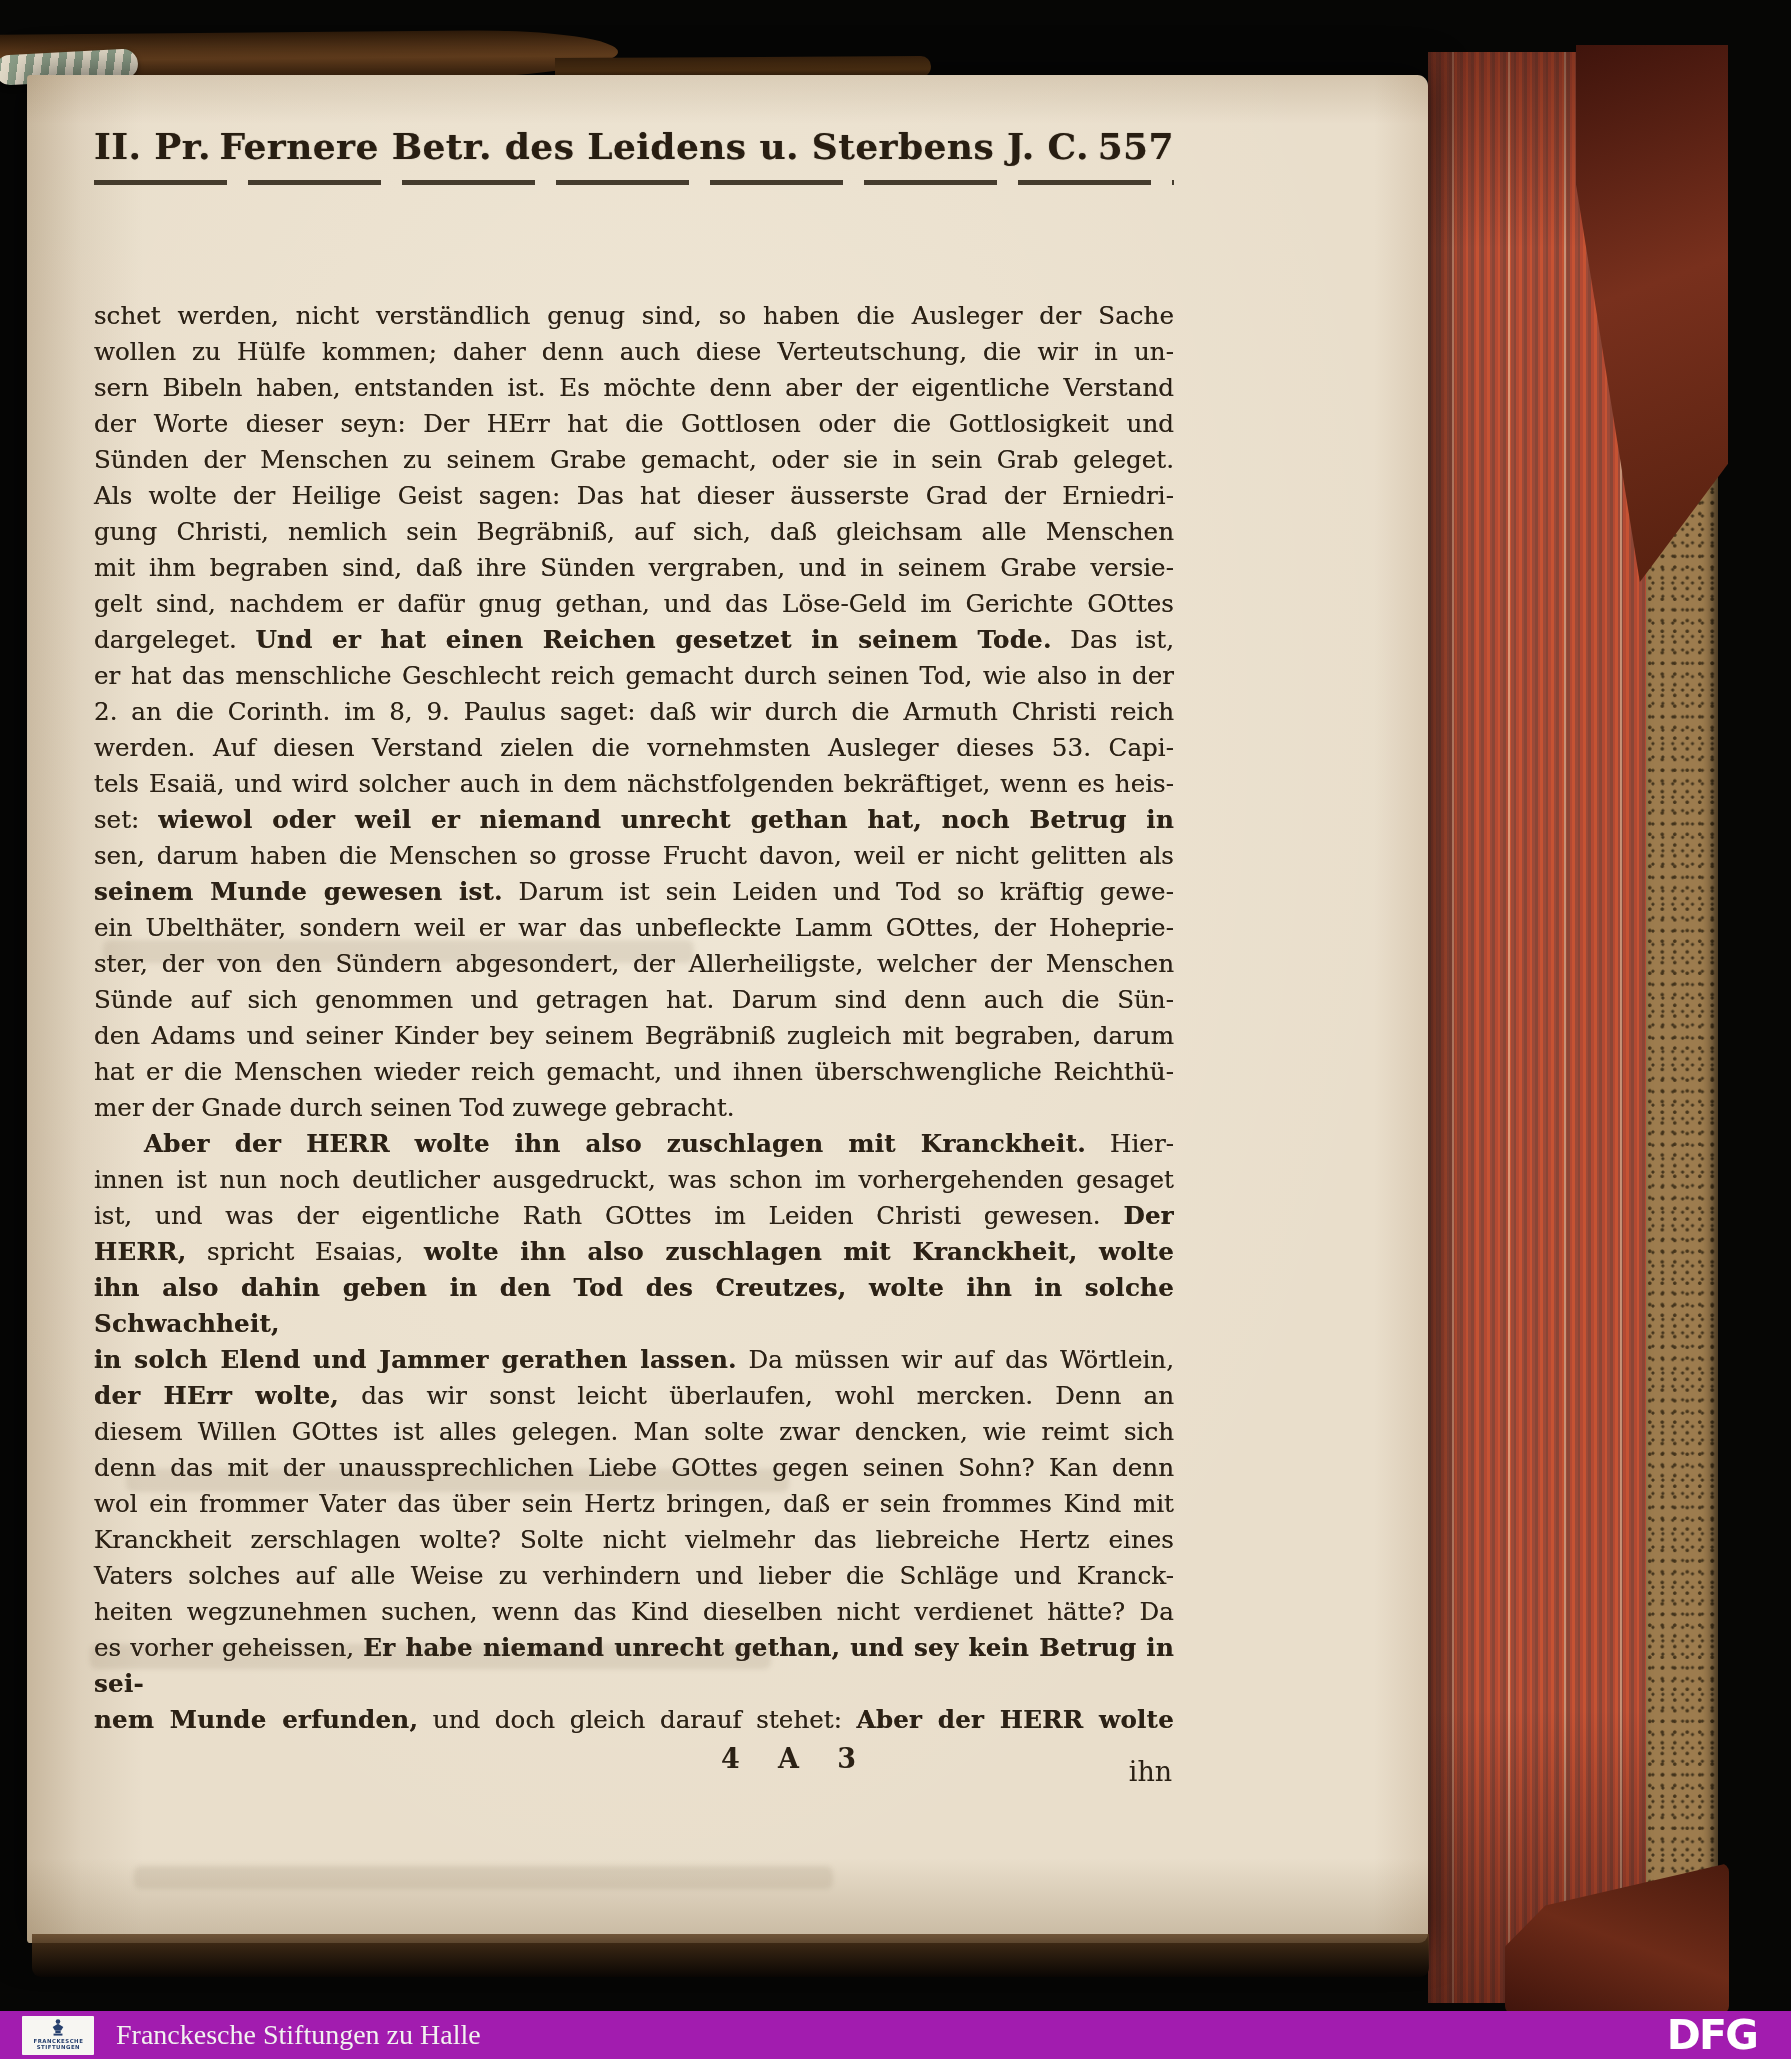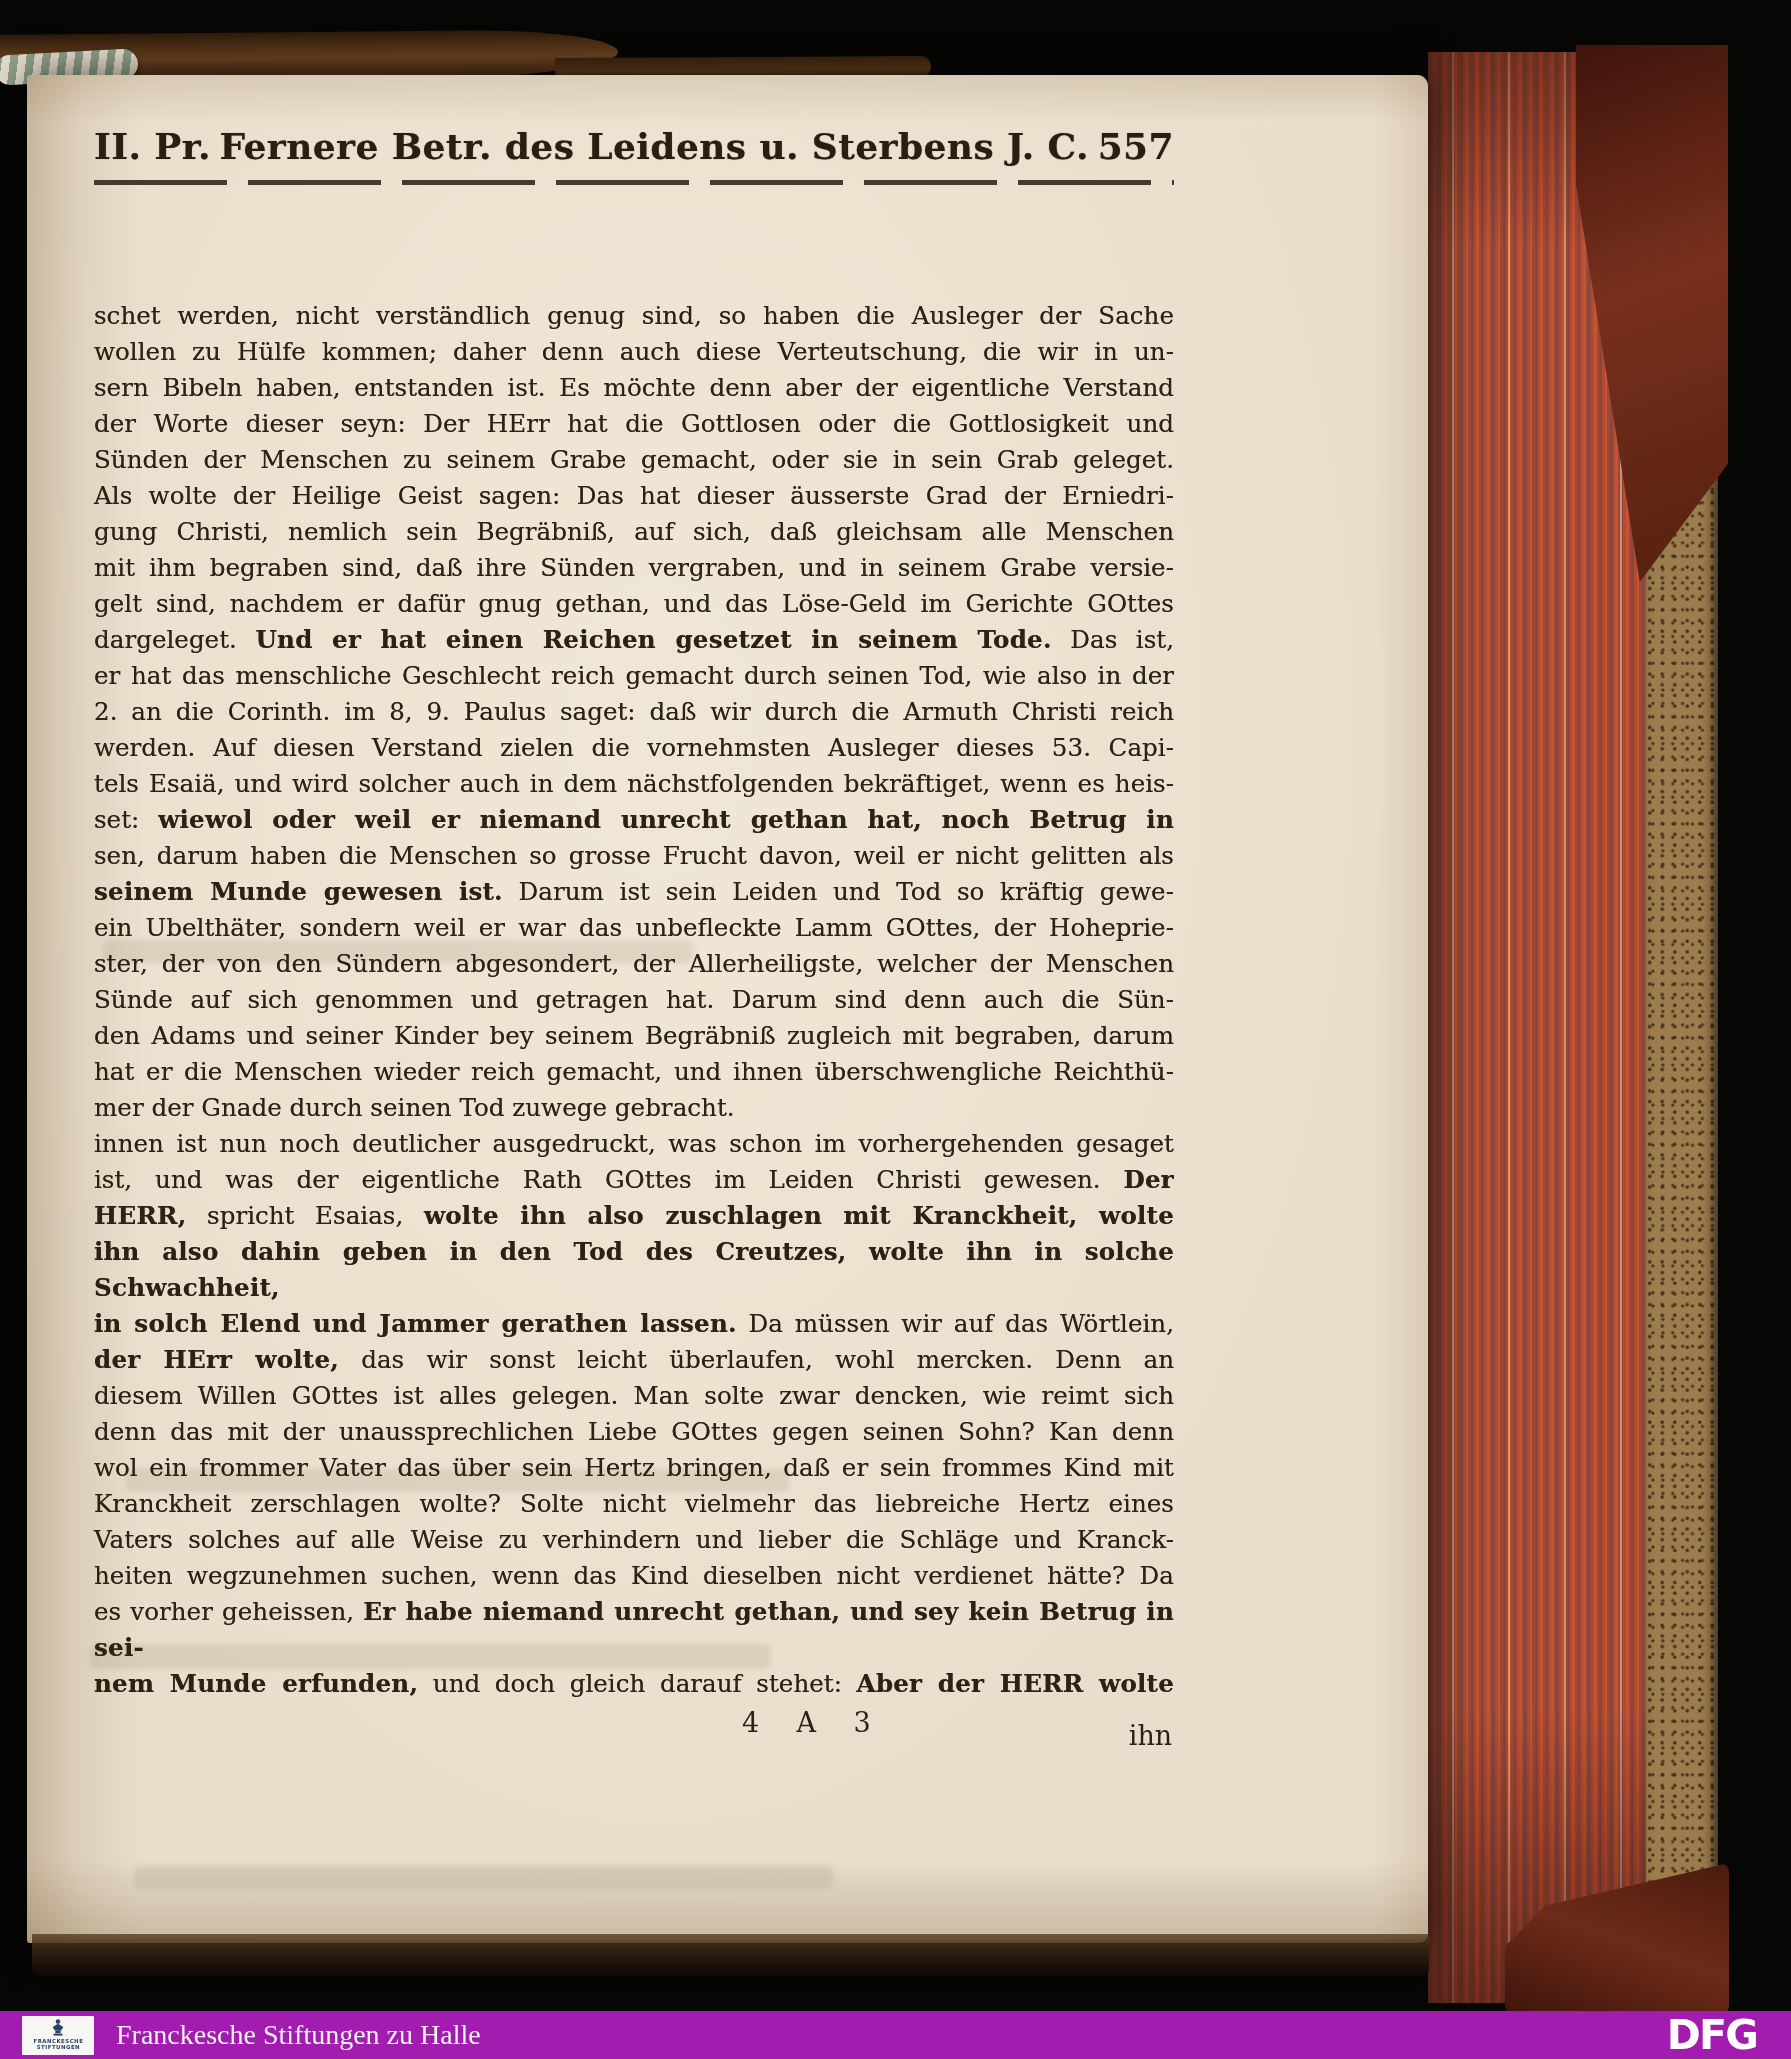--- a/index.html
+++ b/index.html
@@ -114,21 +114,21 @@
     font-size: 24.6px; line-height: 36px;
     color: #2b2115;
     text-shadow: 0 0 0.5px rgba(43,33,21,0.65);
   }
   .line { text-align: justify; text-align-last: justify; }
   .line.nojust { text-align: center; text-align-last: left; }
   .line.indent { text-indent: 50px; }
   .line .em { font-weight: bold; letter-spacing: 0.2px; }
 
   .sigrow { position: relative; margin-top: 5.4px; height: 43px; font-size: 27px; }
-  .signature { position: absolute; left: 648px; font-weight: normal; word-spacing: 18px; letter-spacing: 5.4px; }
+  .signature { position: absolute; left: 627px; font-weight: bold; word-spacing: 18px; letter-spacing: 5.4px; }
   .catchword { position: absolute; right: 1.8px; top: 12.5px; }
 
   
   .footer-bar {
     position: absolute; left: 0; top: 2011px; width: 1791px; height: 48px;
     background: #a21caf;
   }
   .library-logo {
     position: absolute; left: 22.4px; top: 5.4px; width: 72px; height: 39px;
     background: #f7f6f2; border-radius: 0.9px;
@@ -193,20 +193,21 @@
           <div class="line"><span>tels Esaiä, und wird solcher auch in dem nächstfolgenden bekräftiget, wenn es heis-</span></div>
           <div class="line"><span>set: </span><span class="em">wiewol oder weil er niemand unrecht gethan hat, noch Betrug in</span></div>
           <div class="line"><span>sen, darum haben die Menschen so grosse Frucht davon, weil er nicht gelitten als</span></div>
           <div class="line"><span class="em">seinem Munde gewesen ist.</span><span>  Darum ist sein Leiden und Tod so kräftig gewe-</span></div>
           <div class="line"><span>ein Ubelthäter, sondern weil er war das unbefleckte Lamm GOttes, der Hoheprie-</span></div>
           <div class="line"><span>ster, der von den Sündern abgesondert, der Allerheiligste, welcher der Menschen</span></div>
           <div class="line"><span>Sünde auf sich genommen und getragen hat.  Darum sind denn auch die Sün-</span></div>
           <div class="line"><span>den Adams und seiner Kinder bey seinem Begräbniß zugleich mit begraben, darum</span></div>
           <div class="line"><span>hat er die Menschen wieder reich gemacht, und ihnen überschwengliche Reichthü-</span></div>
           <div class="line nojust"><span>mer der Gnade durch seinen Tod zuwege gebracht.</span></div>
+          <div class="line indent"><span class="em">Aber der HERR wolte ihn also zuschlagen mit Kranckheit.</span><span>  Hier-</span></div>
           <div class="line"><span>innen ist nun noch deutlicher ausgedruckt, was schon im vorhergehenden gesaget</span></div>
           <div class="line"><span>ist, und was der eigentliche Rath GOttes im Leiden Christi gewesen.  </span><span class="em">Der</span></div>
           <div class="line"><span class="em">HERR,</span><span> spricht Esaias, </span><span class="em">wolte ihn also zuschlagen mit Kranckheit, wolte</span></div>
           <div class="line"><span class="em">ihn also dahin geben in den Tod des Creutzes, wolte ihn in solche Schwachheit,</span></div>
           <div class="line"><span class="em">in solch Elend und Jammer gerathen lassen.</span><span>  Da müssen wir auf das Wörtlein,</span></div>
           <div class="line"><span class="em">der HErr wolte,</span><span> das wir sonst leicht überlaufen, wohl mercken.   Denn an</span></div>
           <div class="line"><span>diesem Willen GOttes ist alles gelegen.  Man solte zwar dencken, wie reimt sich</span></div>
           <div class="line"><span>denn das mit der unaussprechlichen Liebe GOttes gegen seinen Sohn?  Kan denn</span></div>
           <div class="line"><span>wol ein frommer Vater das über sein Hertz bringen, daß er sein frommes Kind mit</span></div>
           <div class="line"><span>Kranckheit zerschlagen wolte?  Solte nicht vielmehr das liebreiche Hertz eines</span></div>

